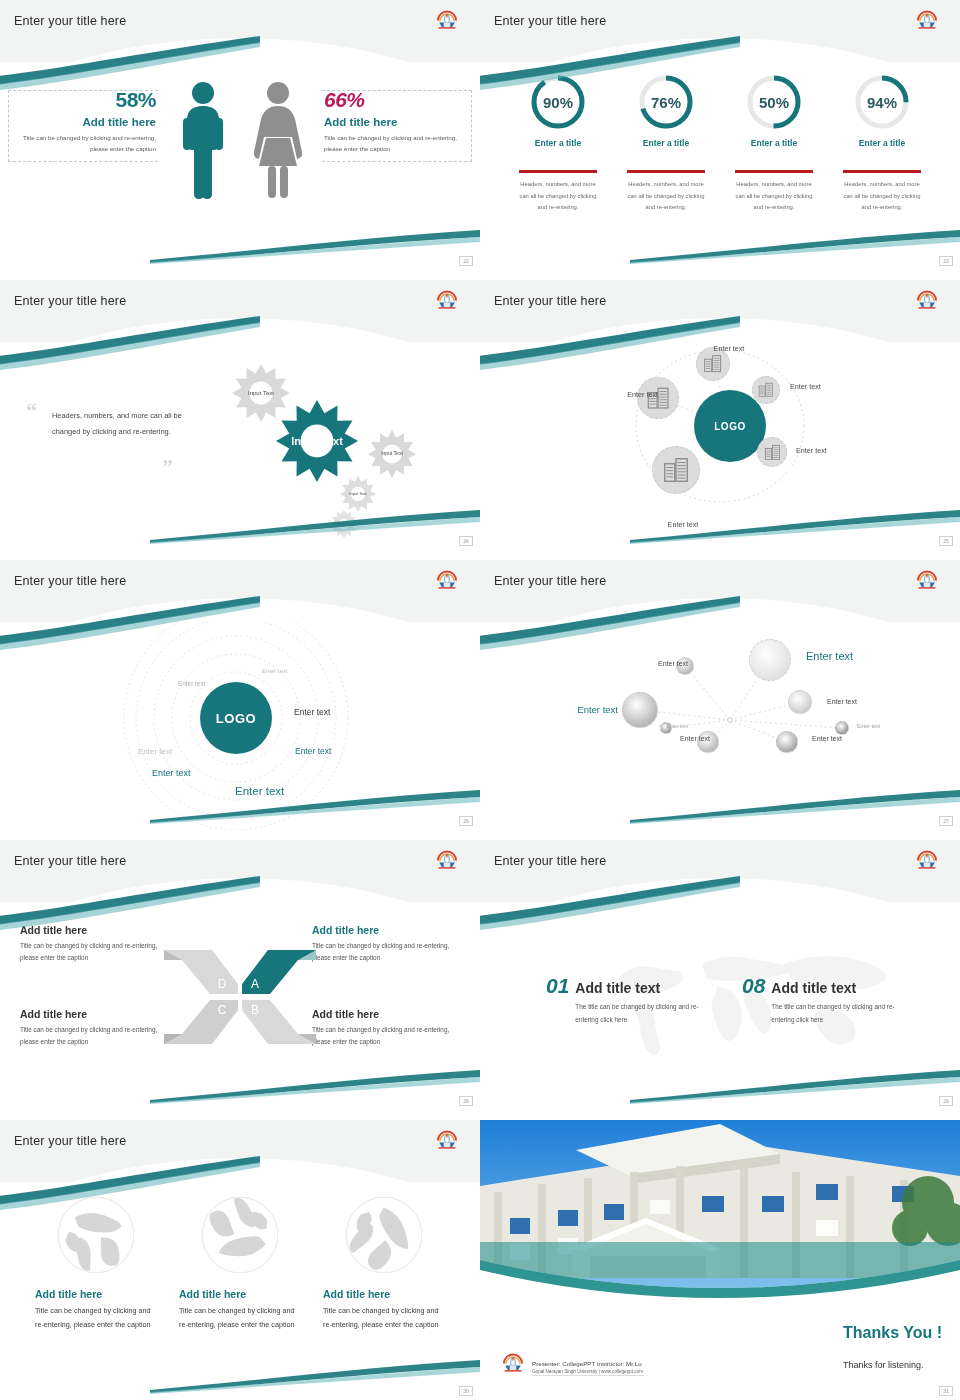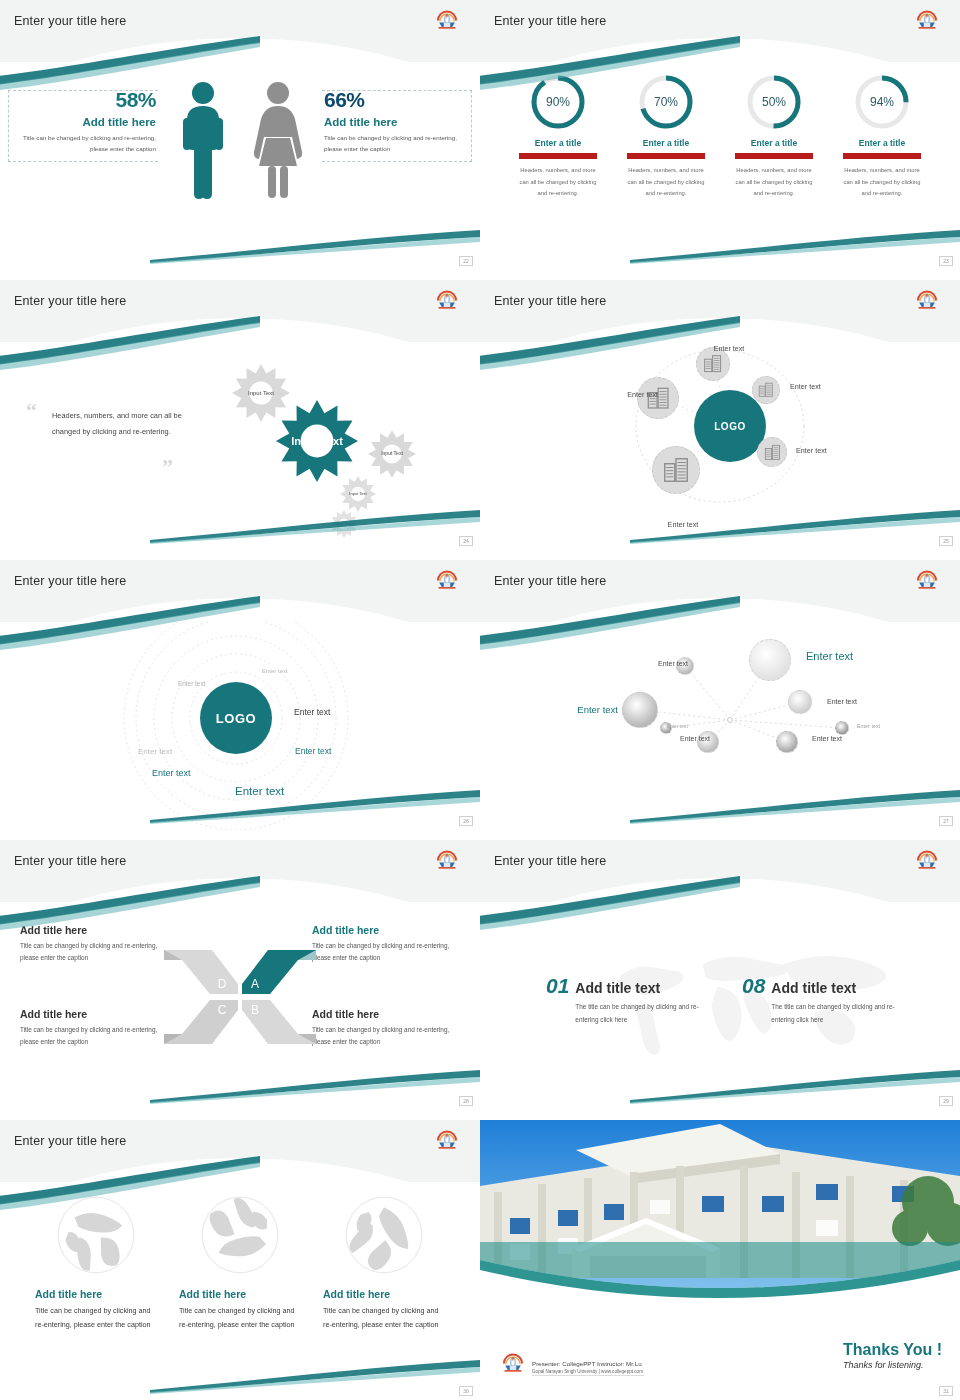--- a/index.html
+++ b/index.html
@@ -59,35 +59,35 @@
     font-size:5px; color:#999; text-align:center; line-height:9px; z-index:9;
   }
   .body{ position:absolute; left:0; top:62px; width:480px; height:208px; z-index:4; }
   .slide.r5 .body{ height:218px; }
 
   
   .s1-wrap{ position:absolute; left:0; top:0; width:480px; height:208px; }
   .s1-fig{ position:absolute; top:18px; }
   .pct{ font-size:21px; font-weight:bold; letter-spacing:-.5px; }
   .pct.teal{ color:#17757c;}
-  .pct.gray{ color:#0c4a6e;}
+  .pct.gray{ color:#be185d;font-style:italic;}
   .addt{ font-size:11.5px; font-weight:bold; color:#17757c; margin-top:4px; }
   .capt{ font-size:6.2px; color:#5a5a5a; line-height:1.75; margin-top:5px; }
   .brk{ position:absolute; border:1px dashed #b8cbcd; }
 
   
   .donuts{ position:absolute; left:0; top:0; width:480px; height:208px;
            display:flex; justify-content:center; gap:30px; padding-top:12px;}
   .donut-col{ width:78px; text-align:center; }
   .donut{ position:relative; width:56px;height:56px; margin:0 auto; }
   .donut svg{ transform:rotate(-90deg); display:block;}
   .donut .dv{ position:absolute; inset:0; display:flex; align-items:center;
-              justify-content:center; font-size:12px; font-weight:normal; color:#2b5a63;}
+              justify-content:center; font-size:15px; font-weight:bold; color:#2b5a63;}
   .donut-t{ font-size:8.5px; font-weight:bold; color:#17757c; margin-top:8px;
-            padding-bottom:5px; border-bottom:6px solid #b91c1c;}
+            padding-bottom:22px; border-bottom:3px solid #b91c1c;}
   .donut-c{ font-size:5.8px; color:#6b6b6b; line-height:2.0; margin-top:6px; }
 
   
   .quote{ position:absolute; left:26px; top:60px; width:170px; }
   .qm{ position:absolute; font-size:22px; color:#d8d8d8; font-family:"Liberation Serif",serif; font-weight:bold;}
   .qtext{ font-size:7.4px; color:#444; line-height:2.1; padding-left:26px; padding-top:6px;}
 
   
   .ent{ font-size:7.2px; color:#4a4a4a; }
   .logocirc{ border-radius:50%; background:#17757c; color:#fff;
@@ -107,21 +107,21 @@
   
   .globes{ display:flex; justify-content:center; gap:22px; padding-top:10px;}
   .g-col{ width:122px; }
   .g-t{ font-size:10.5px; font-weight:bold; color:#17757c; margin-top:6px;}
   .g-c{ font-size:7.2px; color:#3a3a3a; line-height:1.95; margin-top:4px;}
 
   
   .photo{ position:absolute; left:0;top:0;width:480px;height:190px; overflow:hidden;}
   .ty{ position:absolute; right:18px; bottom:30px; text-align:left; }
   .ty1{ font-size:16px; font-weight:bold; color:#17757c; }
-  .ty2{ font-size:9px; color:#333; margin-top:1px;font-style:italic;}
+  .ty2{ font-size:9px; color:#333; margin-top:18px;}
   .pres{ position:absolute; left:52px; bottom:26px; }
   .pres1{ font-size:6.2px; color:#444; }
   .pres2{ font-size:4.6px; color:#666; margin-top:2px; }
   .presline{ position:absolute; left:52px; bottom:24px; width:112px; height:1px; background:#ddd;}
 </style>
 </head>
 <body>
 
 <div id="grid">
     <div class="slide">
@@ -226,21 +226,21 @@
       </div>
       <div class="donut-t">Enter a title</div>
       <div class="donut-c">Headers, numbers, and more can all be changed by clicking and re-entering.</div>
     </div>
           <div class="donut-col">
       <div class="donut">
         <svg width="56" height="56" viewBox="0 0 56 56">
           <circle cx="28" cy="28" r="24" fill="none" stroke="#e8e8e8" stroke-width="5"></circle>
           <circle cx="28" cy="28" r="24" fill="none" stroke="#17757c" stroke-width="5" stroke-dasharray="150.79644737231007" stroke-dashoffset="45.23893421169303"></circle>
         </svg>
-        <div class="dv">70%</div>
+        <div class="dv">76%</div>
       </div>
       <div class="donut-t">Enter a title</div>
       <div class="donut-c">Headers, numbers, and more can all be changed by clicking and re-entering.</div>
     </div>
           <div class="donut-col">
       <div class="donut">
         <svg width="56" height="56" viewBox="0 0 56 56">
           <circle cx="28" cy="28" r="24" fill="none" stroke="#e8e8e8" stroke-width="5"></circle>
           <circle cx="28" cy="28" r="24" fill="none" stroke="#17757c" stroke-width="5" stroke-dasharray="150.79644737231007" stroke-dashoffset="75.39822368615503"></circle>
         </svg>

